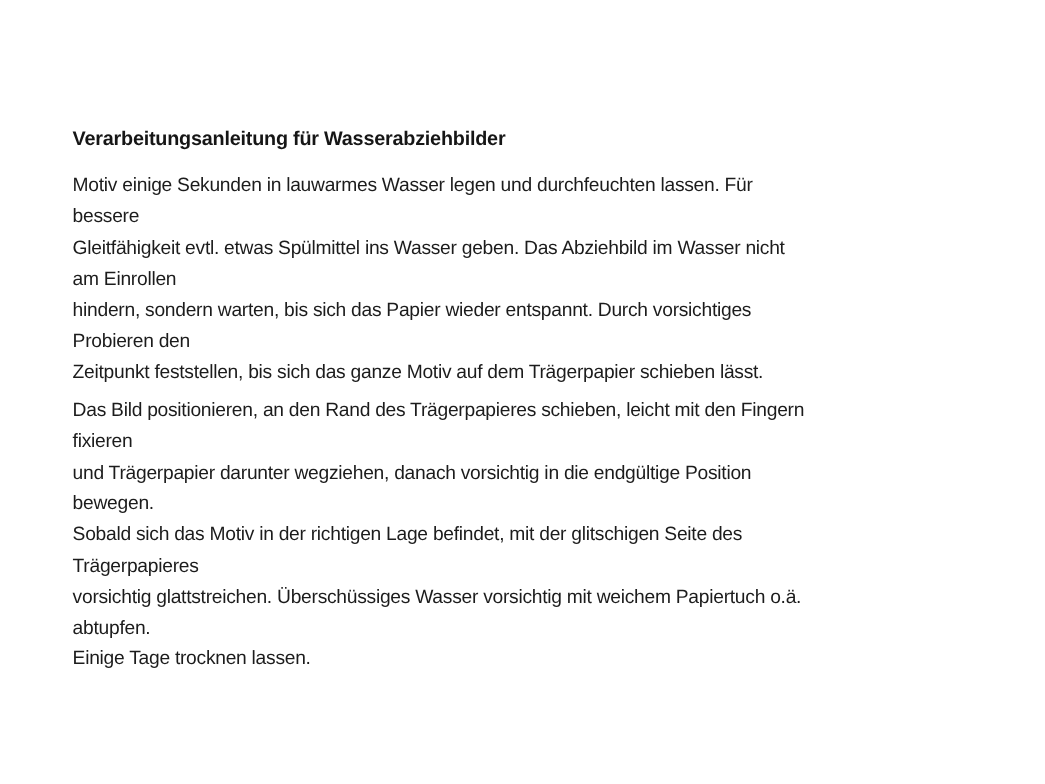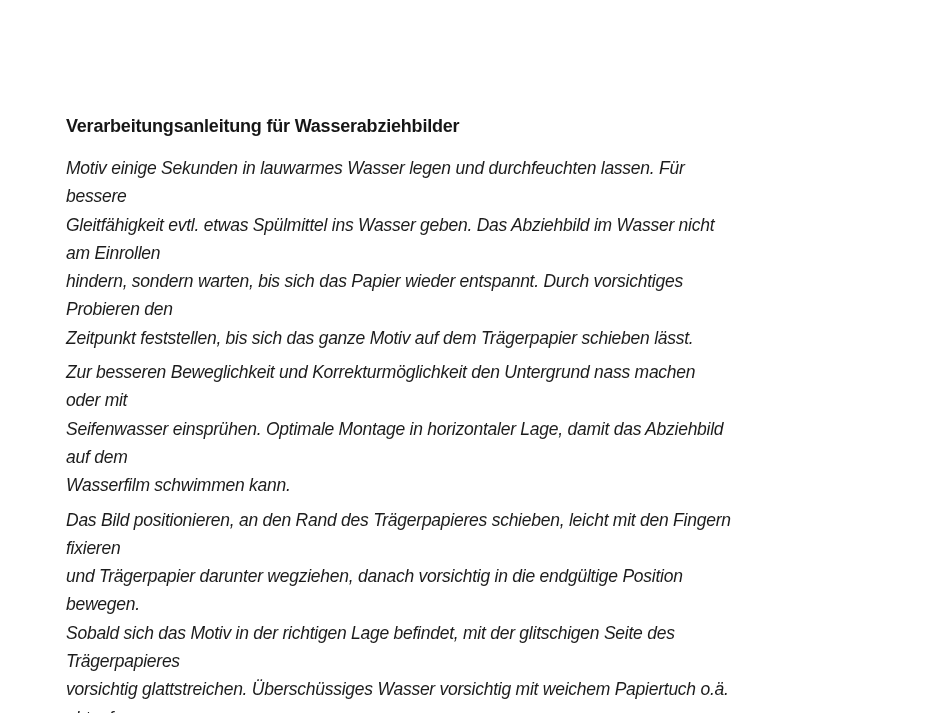--- a/index.html
+++ b/index.html
@@ -32,37 +32,33 @@
   }
   .para {
     font-size: 17.5px;
     font-weight: normal;
     line-height: 28.3px;
     margin: 0 0 6px 0;
     letter-spacing: -0.25px;
     white-space: pre-line;   
     max-width: 848px;
     color: #1c1c1c;
-    font-style: italic;
   }
 </style>
 </head>
 <body>
 
 <main class="page">
   <h1 class="doc-heading">Verarbeitungsanleitung für Wasserabziehbilder</h1>
 
   <p class="para">Motiv einige Sekunden in lauwarmes Wasser legen und durchfeuchten lassen. Für bessere
 Gleitfähigkeit evtl. etwas Spülmittel ins Wasser geben. Das Abziehbild im Wasser nicht am Einrollen
 hindern, sondern warten, bis sich das Papier wieder entspannt. Durch vorsichtiges Probieren den
 Zeitpunkt feststellen, bis sich das ganze Motiv auf dem Trägerpapier schieben lässt.</p>
 
-  <p class="para">Zur besseren Beweglichkeit und Korrekturmöglichkeit den Untergrund nass machen oder mit
-Seifenwasser einsprühen. Optimale Montage in horizontaler Lage, damit das Abziehbild auf dem
-Wasserfilm schwimmen kann.</p>
 
   <p class="para">Das Bild positionieren, an den Rand des Trägerpapieres schieben, leicht mit den Fingern fixieren
 und Trägerpapier darunter wegziehen, danach vorsichtig in die endgültige Position bewegen.
 Sobald sich das Motiv in der richtigen Lage befindet, mit der glitschigen Seite des Trägerpapieres
 vorsichtig glattstreichen. Überschüssiges Wasser vorsichtig mit weichem Papiertuch o.ä. abtupfen.
 Einige Tage trocknen lassen.</p>
 
 </main>
 
 </body></html>

